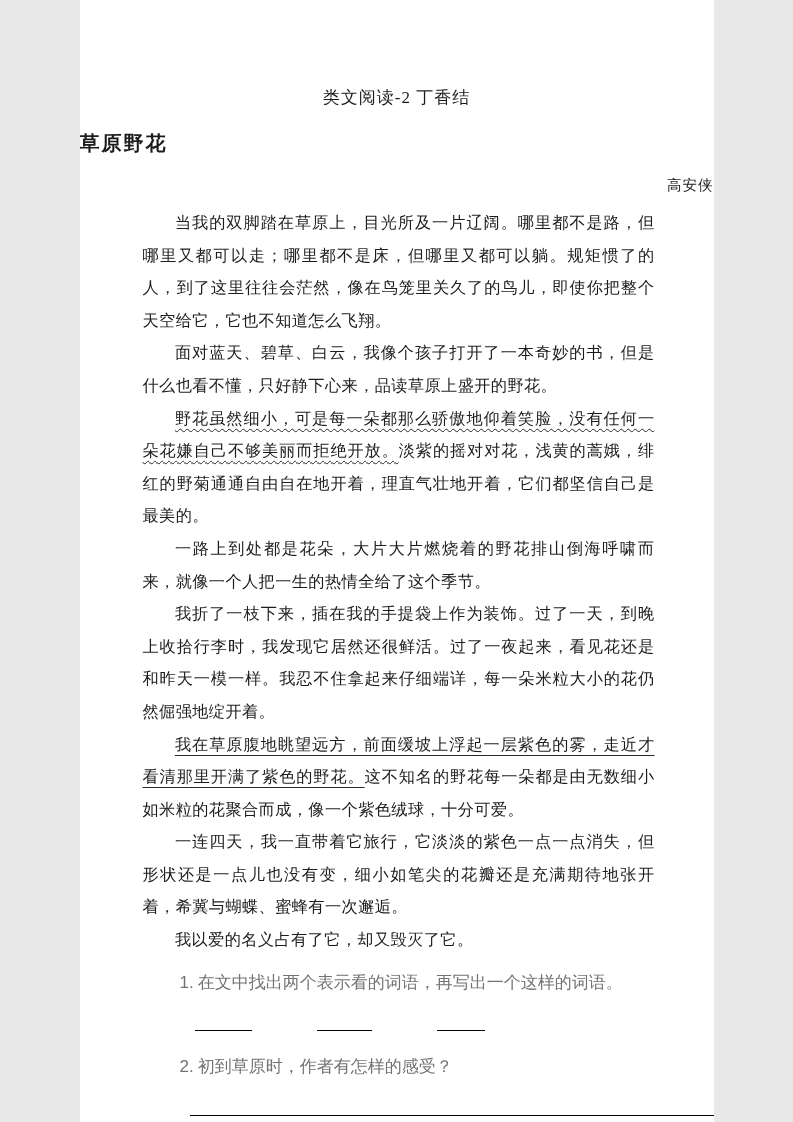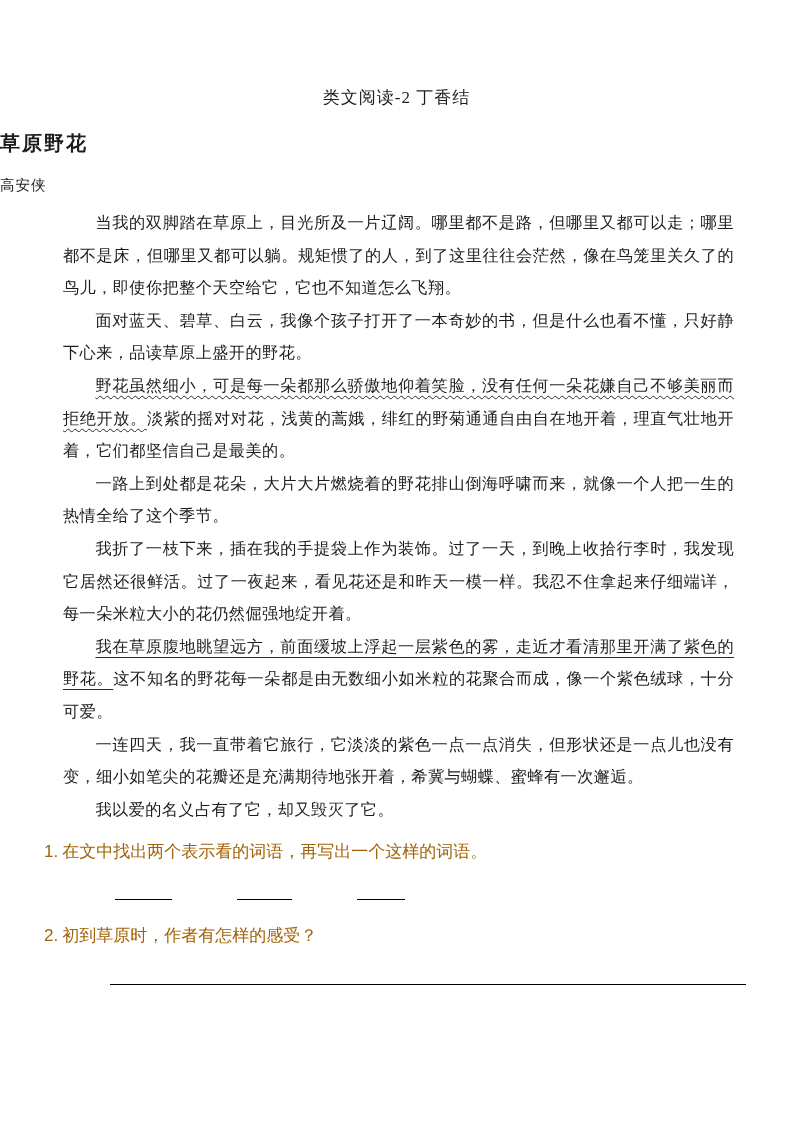--- a/index.html
+++ b/index.html
@@ -1,18 +1,18 @@
 <!DOCTYPE html>
 <html><head>
 <meta charset="utf-8">
 <style>
   html, body { margin: 0; padding: 0; background: #e8e8e8; }
   .page {
     position: relative;
-    width: 793px;
+    width: 634px;
     height: 1122px;
     margin: 0 auto;
     background: #ffffff;
     color: #1c1c1c;
     font-family: "Liberation Serif", serif;
     overflow: hidden;
     box-sizing: border-box;
   }
   .lesson-title {
     margin: 0;
@@ -27,21 +27,21 @@
     padding-top: 21px;
     text-align: left;
     font-size: 20px;
     font-weight: bold;
     font-family: Liberation Serif, serif;
     letter-spacing: 2px;
   }
   .article-author {
     margin: 0;
     padding-top: 19px;
-    text-align: left;
+    text-align: right;
     font-size: 14.5px;
     font-family: "Liberation Sans", sans-serif;
     letter-spacing: 1px;
   }
   .article-body {
     margin: 12px 59px 0 63px;
     font-size: 16.2px;
     line-height: 32.6px;
     text-align: justify;
     letter-spacing: 0.4px;
@@ -58,25 +58,25 @@
     text-underline-offset: 4px;
   }
   .u-solid {
     text-decoration: underline;
     text-decoration-style: solid;
     text-decoration-thickness: 1px;
     text-decoration-color: #2a2a2a;
     text-underline-offset: 5px;
   }
   .question {
-    margin: 14px 60px 0 44px;
+    margin: 14px 60px 0 100px;
     font-family: "Liberation Sans", sans-serif;
     font-size: 17px;
     line-height: 24px;
-    color: #a16207;
+    color: #737373;
   }
   .question .q-num { margin-right: 4px; }
   .blank-row {
     margin: 32px 0 0 115px;
     height: 4px;
   }
   .short-blank {
     display: inline-block;
     vertical-align: top;
     border-bottom: 1.6px solid #000;

